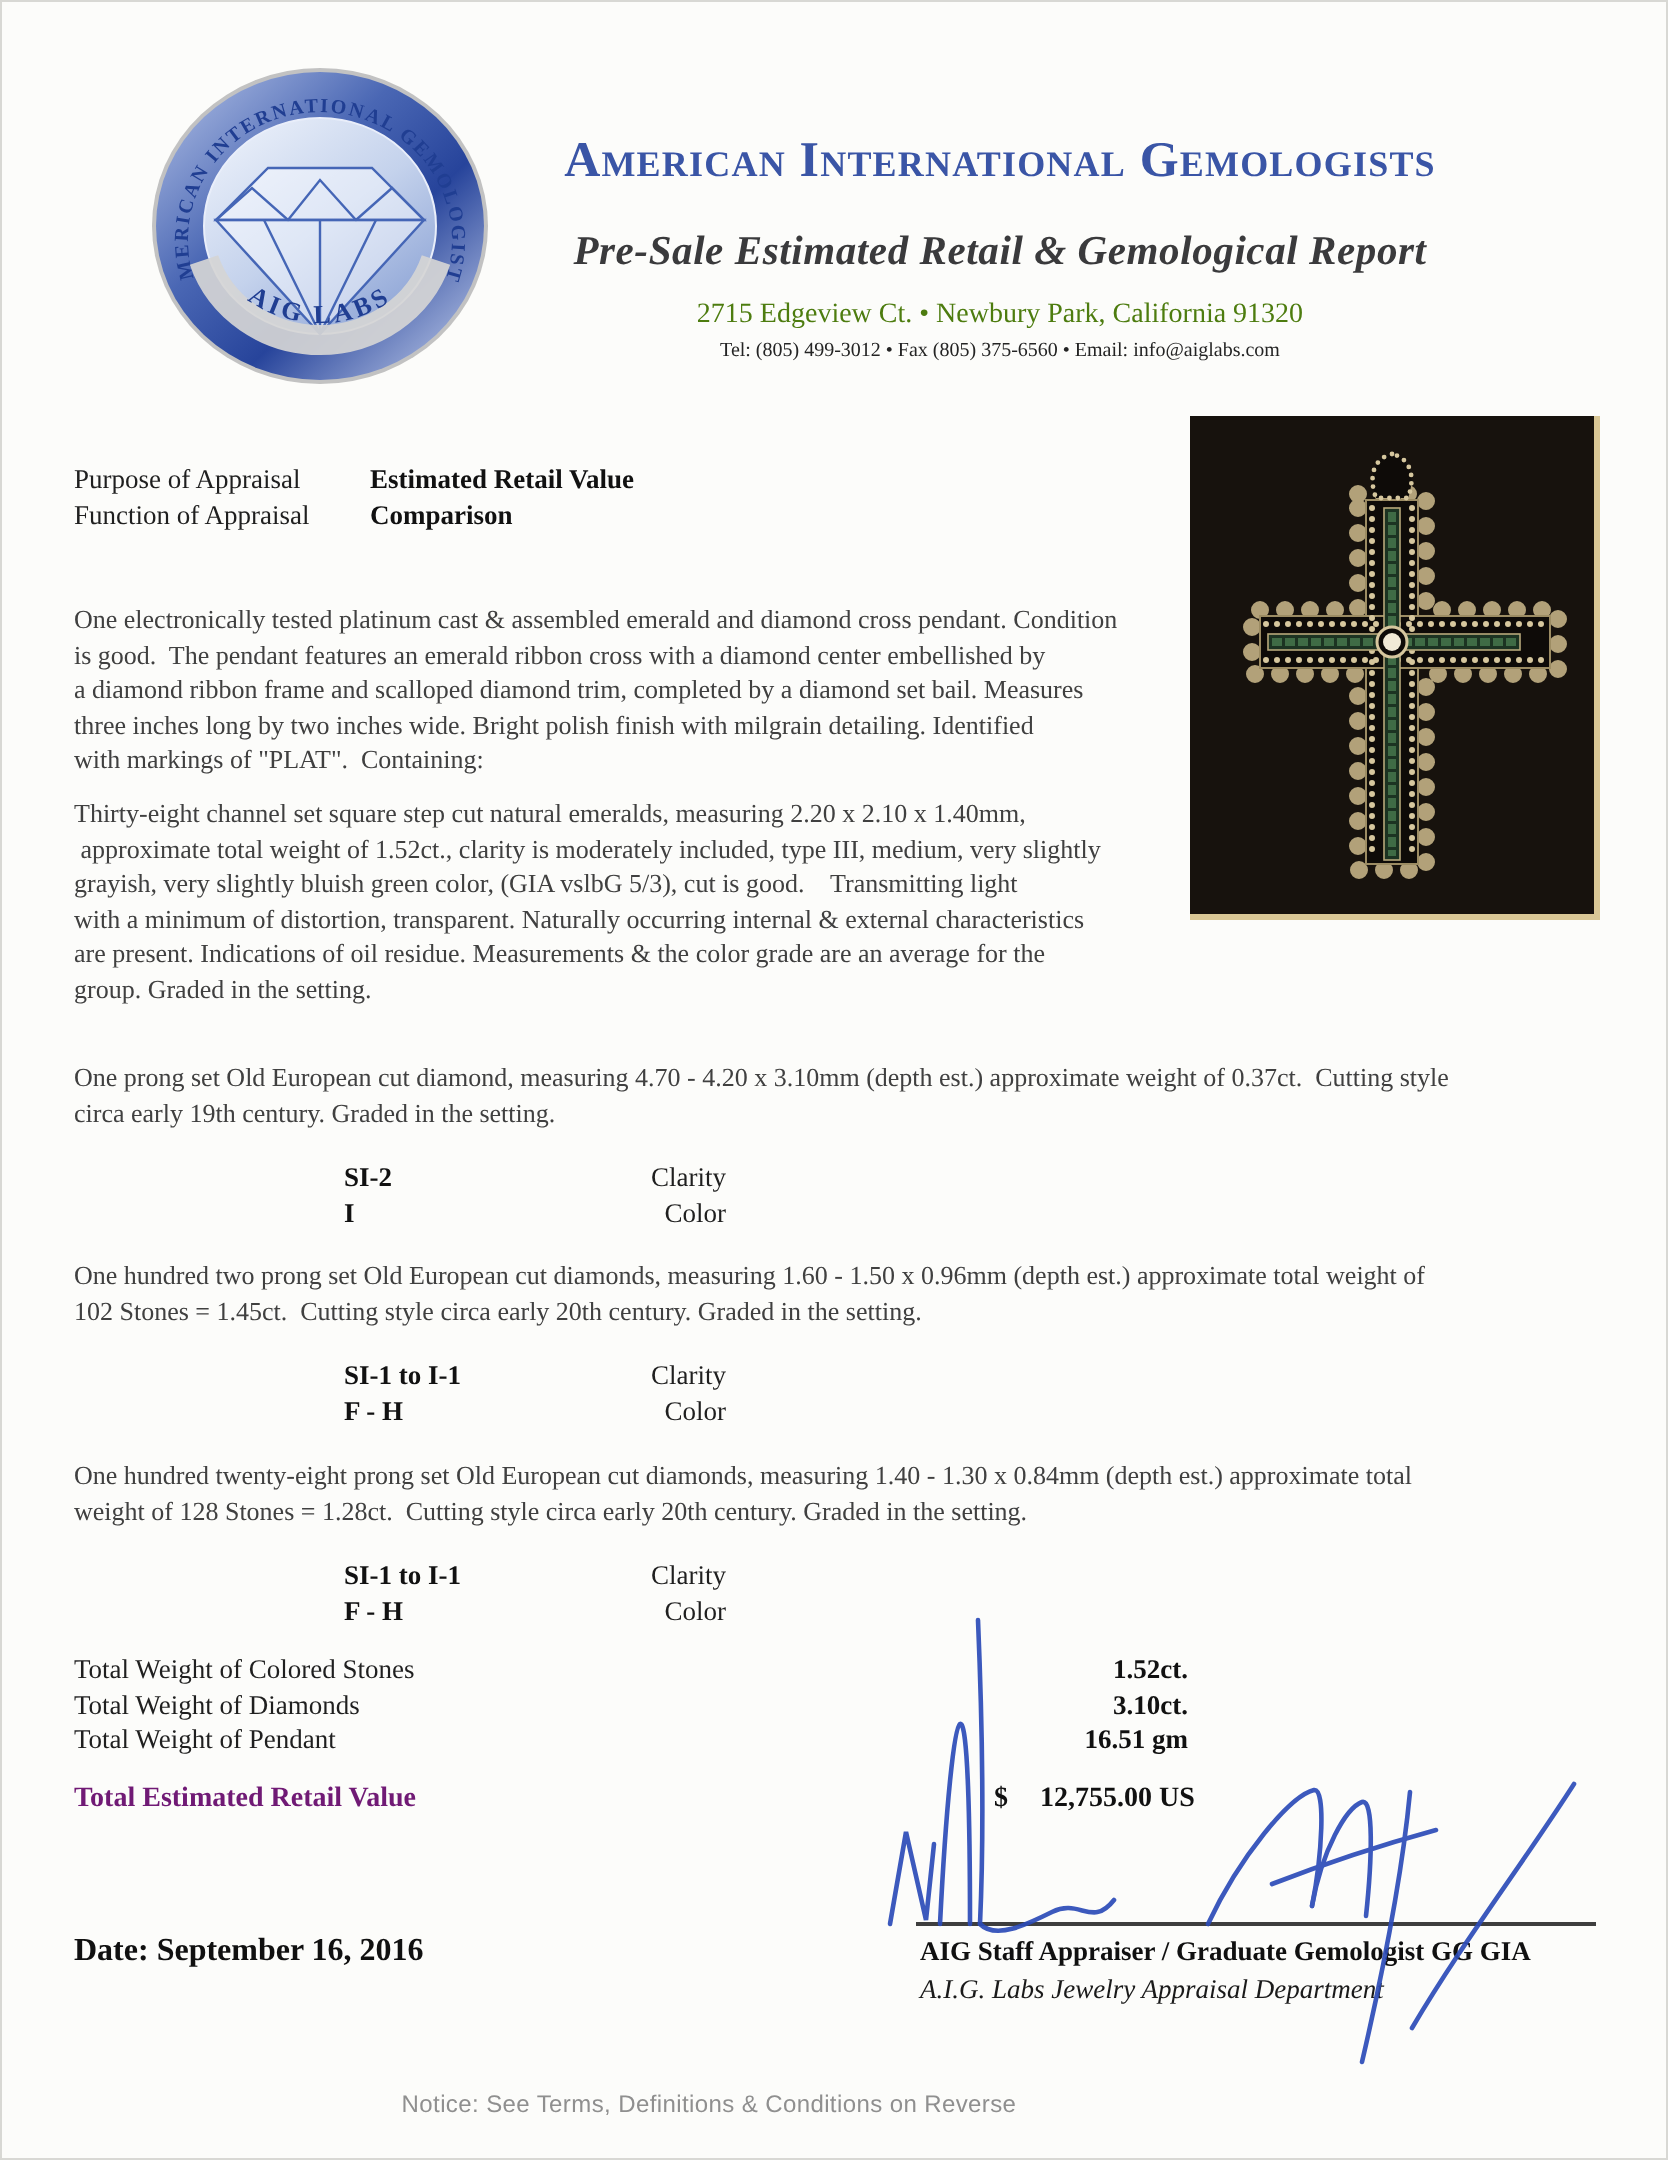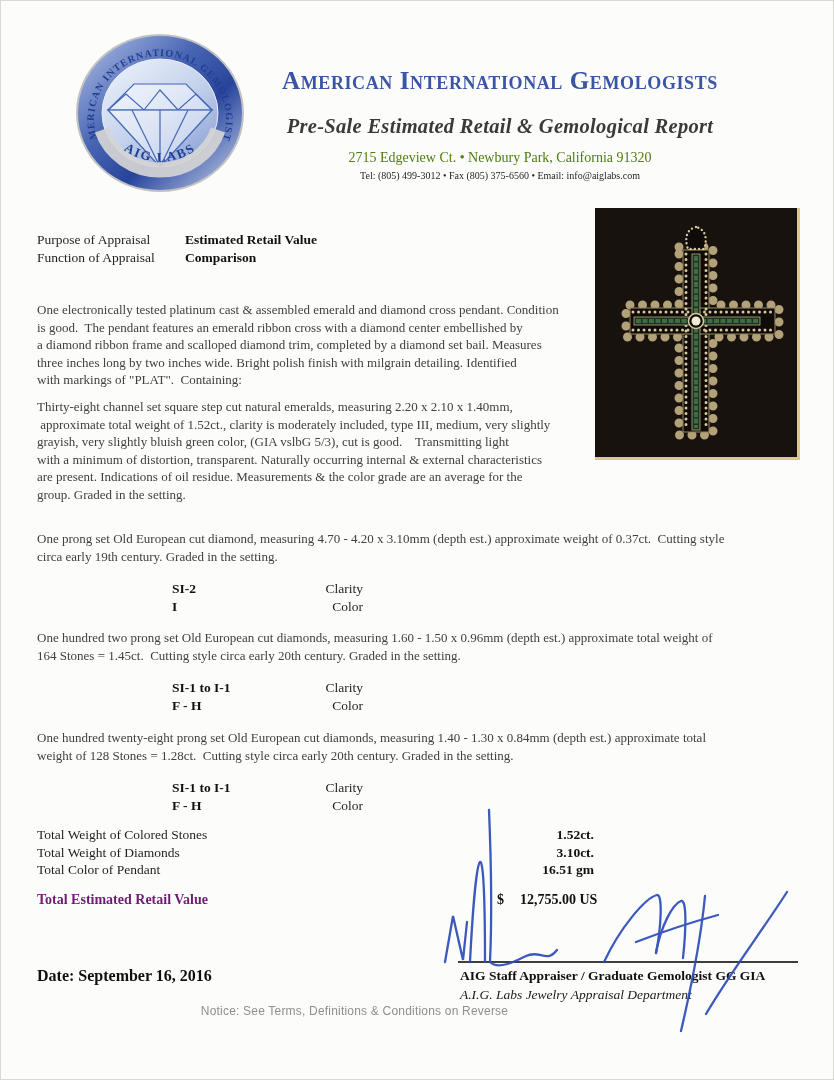--- a/index.html
+++ b/index.html
@@ -24,21 +24,21 @@
   .kv-val{position:absolute;font-weight:700;color:#111;white-space:nowrap;}
   .grades{width:300px;text-align:right;}
   .totals-row{position:relative;height:17.5px;font-size:13.5px;width:557px;}
   .totals-val{position:absolute;right:0;top:0;font-weight:700;color:#111;}
   .retail-label{font-size:14px;font-weight:700;color:#701a75;}
   .retail-cur,.retail-num{font-size:14px;font-weight:700;color:#111;white-space:nowrap;}
   .sig-line{left:458px;top:961px;width:340px;height:2px;background:#3e3e3e;}
   .date-line{left:37px;top:967px;font-size:16px;font-weight:700;color:#101010;}
   .appraiser{left:460px;top:968px;font-size:13.5px;font-weight:700;color:#101010;}
   .dept{left:460px;top:987px;font-size:13.5px;font-style:italic;color:#1a1a1a;}
-  .notice{left:0;top:1004px;width:709px;text-align:center;
+  .notice{left:0;top:1045px;width:709px;text-align:center;
     font-family:"Liberation Sans","DejaVu Sans",sans-serif;
     font-size:12px;color:#8f8f8f;letter-spacing:.2px;}
   svg{display:block;}
 </style>
 </head>
 <body>
 
 <div id="page">
 
   <svg class="abs" style="left:74px;top:32px" width="172" height="162" viewBox="0 0 172 162">
@@ -144,21 +144,21 @@
       <span>Clarity</span>
       <span class="kv-val" style="left:109px">SI-2</span>
     </div>
     <div class="kv-row">
       <span>Color</span>
       <span class="kv-val" style="left:109px">I</span>
     </div>
   </div>
 
   <div class="abs para" style="left:37px;top:629px;width:760px">One hundred two prong set Old European cut diamonds, measuring 1.60 - 1.50 x 0.96mm (depth est.) approximate total weight of
-164 Stones = 1.45ct.  Cutting style circa early 20th century. Graded in the setting.</div>
+102 Stones = 1.45ct.  Cutting style circa early 20th century. Graded in the setting.</div>
   <div class="abs grades" style="left:63px;top:680px">
     <div class="kv-row">
       <span>Clarity</span>
       <span class="kv-val" style="left:109px">SI-1 to I-1</span>
     </div>
     <div class="kv-row">
       <span>Color</span>
       <span class="kv-val" style="left:109px">F - H</span>
     </div>
   </div>
@@ -179,21 +179,21 @@
   <div class="abs" style="left:37px;top:827px">
     <div class="totals-row">
       <span>Total Weight of Colored Stones</span>
       <span class="totals-val">1.52ct.</span>
     </div>
     <div class="totals-row">
       <span>Total Weight of Diamonds</span>
       <span class="totals-val">3.10ct.</span>
     </div>
     <div class="totals-row">
-      <span>Total Color of Pendant</span>
+      <span>Total Weight of Pendant</span>
       <span class="totals-val">16.51 gm</span>
     </div>
   </div>
 
   <div class="abs retail-label" style="left:37px;top:892px">Total Estimated Retail Value</div>
   <span class="abs retail-cur" style="left:497px;top:892px">$</span>
   <span class="abs retail-num" style="left:520px;top:892px">12,755.00 US</span>
 
   <div class="abs sig-line"></div>
 

